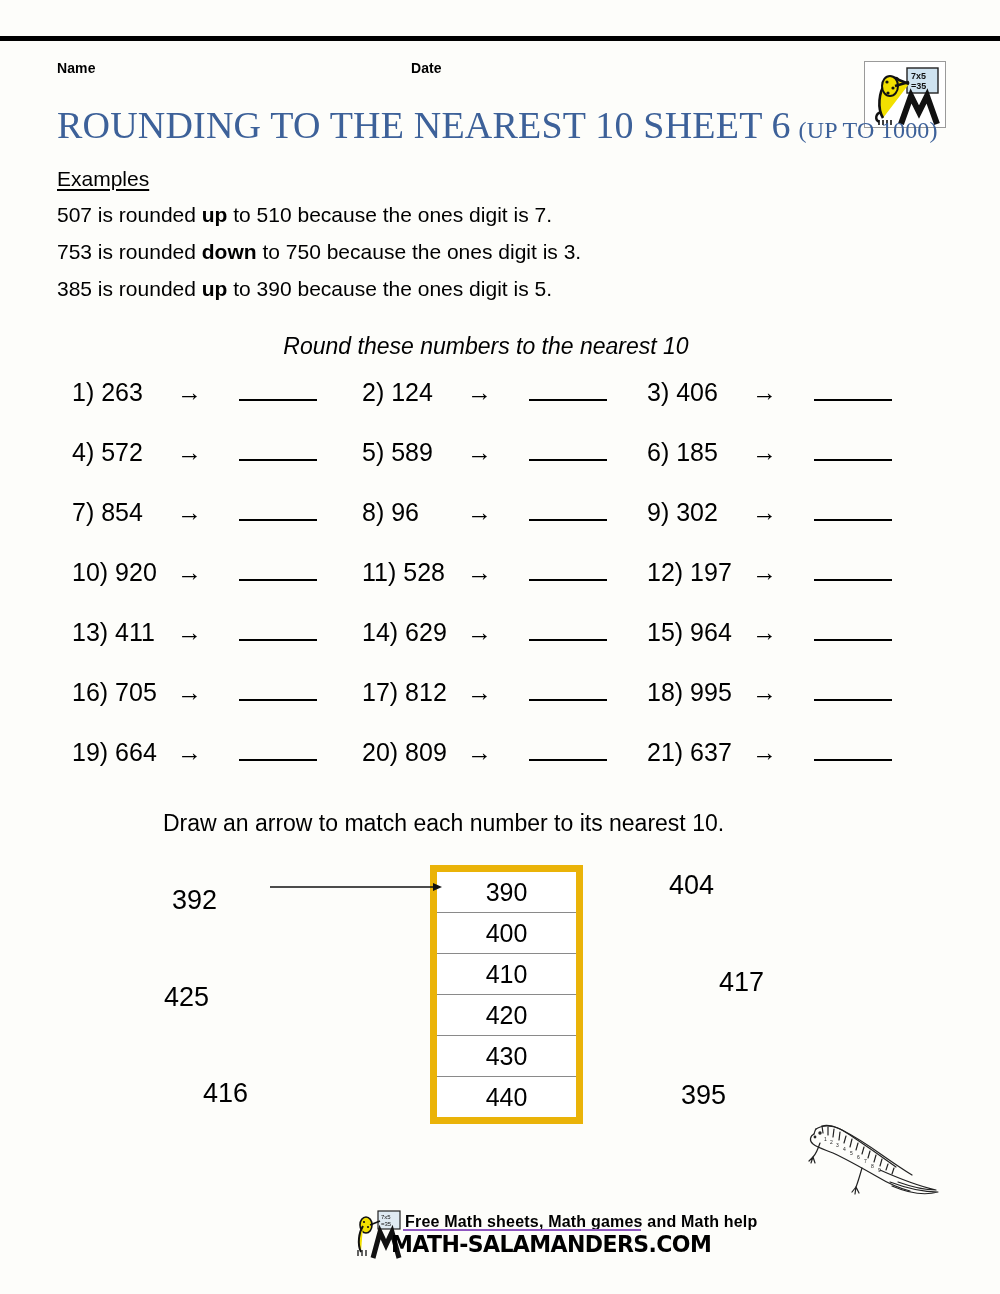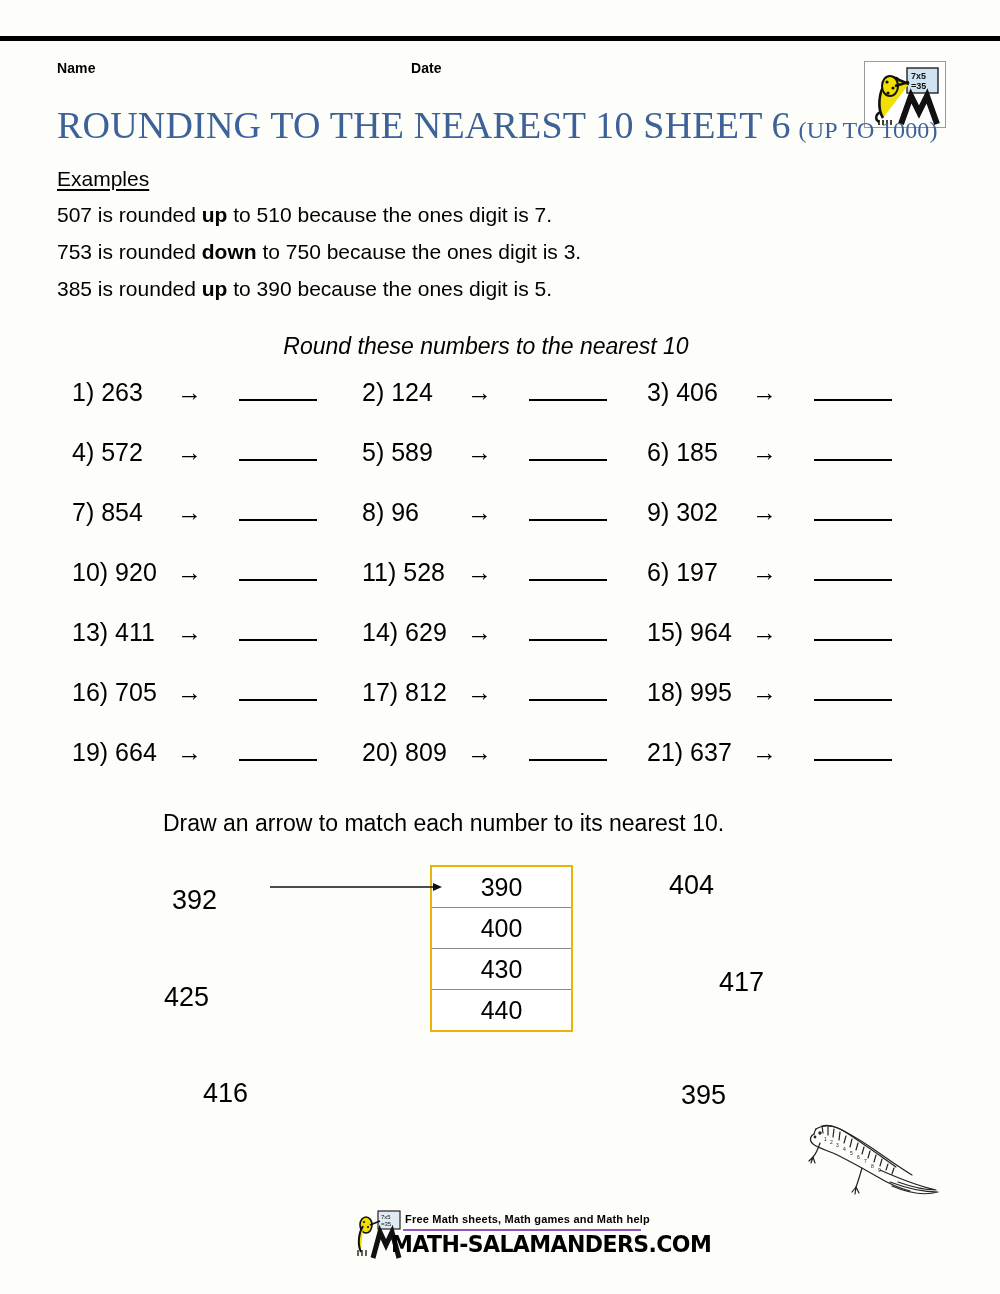--- a/index.html
+++ b/index.html
@@ -147,21 +147,21 @@
     top: 860px;
     width: 1000px;
     height: 250px;
   }
 
   .match-table {
     position: absolute;
     left: 430px;
     top: 5px;
     width: 139px;
-    border: 2px solid #eab308;
+    border: 7px solid #eab308;
     background: #fff;
   }
   .match-cell {
     height: 40px;
     line-height: 40px;
     text-align: center;
     font-size: 25px;
     border-bottom: 1px solid #8a8a8a;
   }
   .match-cell:last-child { border-bottom: none; }
@@ -207,21 +207,21 @@
     position: absolute;
     left: 353px;
     top: 0;
     width: 300px;
     height: 58px;
   }
   .footer-tagline {
     position: absolute;
     left: 52px;
     top: 5px;
-    font-size: 11px;
+    font-size: 16px;
     font-weight: bold;
     white-space: nowrap;
     letter-spacing: .2px;
   }
   .footer-rule {
     position: absolute;
     left: 50px;
     top: 21px;
     width: 238px;
     height: 2px;
@@ -353,21 +353,21 @@
       <span class="prob-num">10) 920</span>
       <span class="prob-arrow">→</span>
       <span class="prob-blank"></span>
     </div>
     <div class="prob-cell c1">
       <span class="prob-num">11) 528</span>
       <span class="prob-arrow">→</span>
       <span class="prob-blank"></span>
     </div>
     <div class="prob-cell c2">
-      <span class="prob-num">6) 197</span>
+      <span class="prob-num">12) 197</span>
       <span class="prob-arrow">→</span>
       <span class="prob-blank"></span>
     </div>
   </div>
 
   <div class="prob-row">
     <div class="prob-cell c0">
       <span class="prob-num">13) 411</span>
       <span class="prob-arrow">→</span>
       <span class="prob-blank"></span>
@@ -421,20 +421,22 @@
   </div>
 
 </div>
 
 <div class="match-instruction">Draw an arrow to match each number to its nearest 10.</div>
 
 <div class="match-area">
   <div class="match-table">
     <div class="match-cell">390</div>
     <div class="match-cell">400</div>
+    <div class="match-cell">410</div>
+    <div class="match-cell">420</div>
     <div class="match-cell">430</div>
     <div class="match-cell">440</div>
   </div>
 </div>
 
 <div class="match-number mn-392">392</div>
 <div class="match-number mn-425">425</div>
 <div class="match-number mn-416">416</div>
 <div class="match-number mn-404">404</div>
 <div class="match-number mn-417">417</div>

